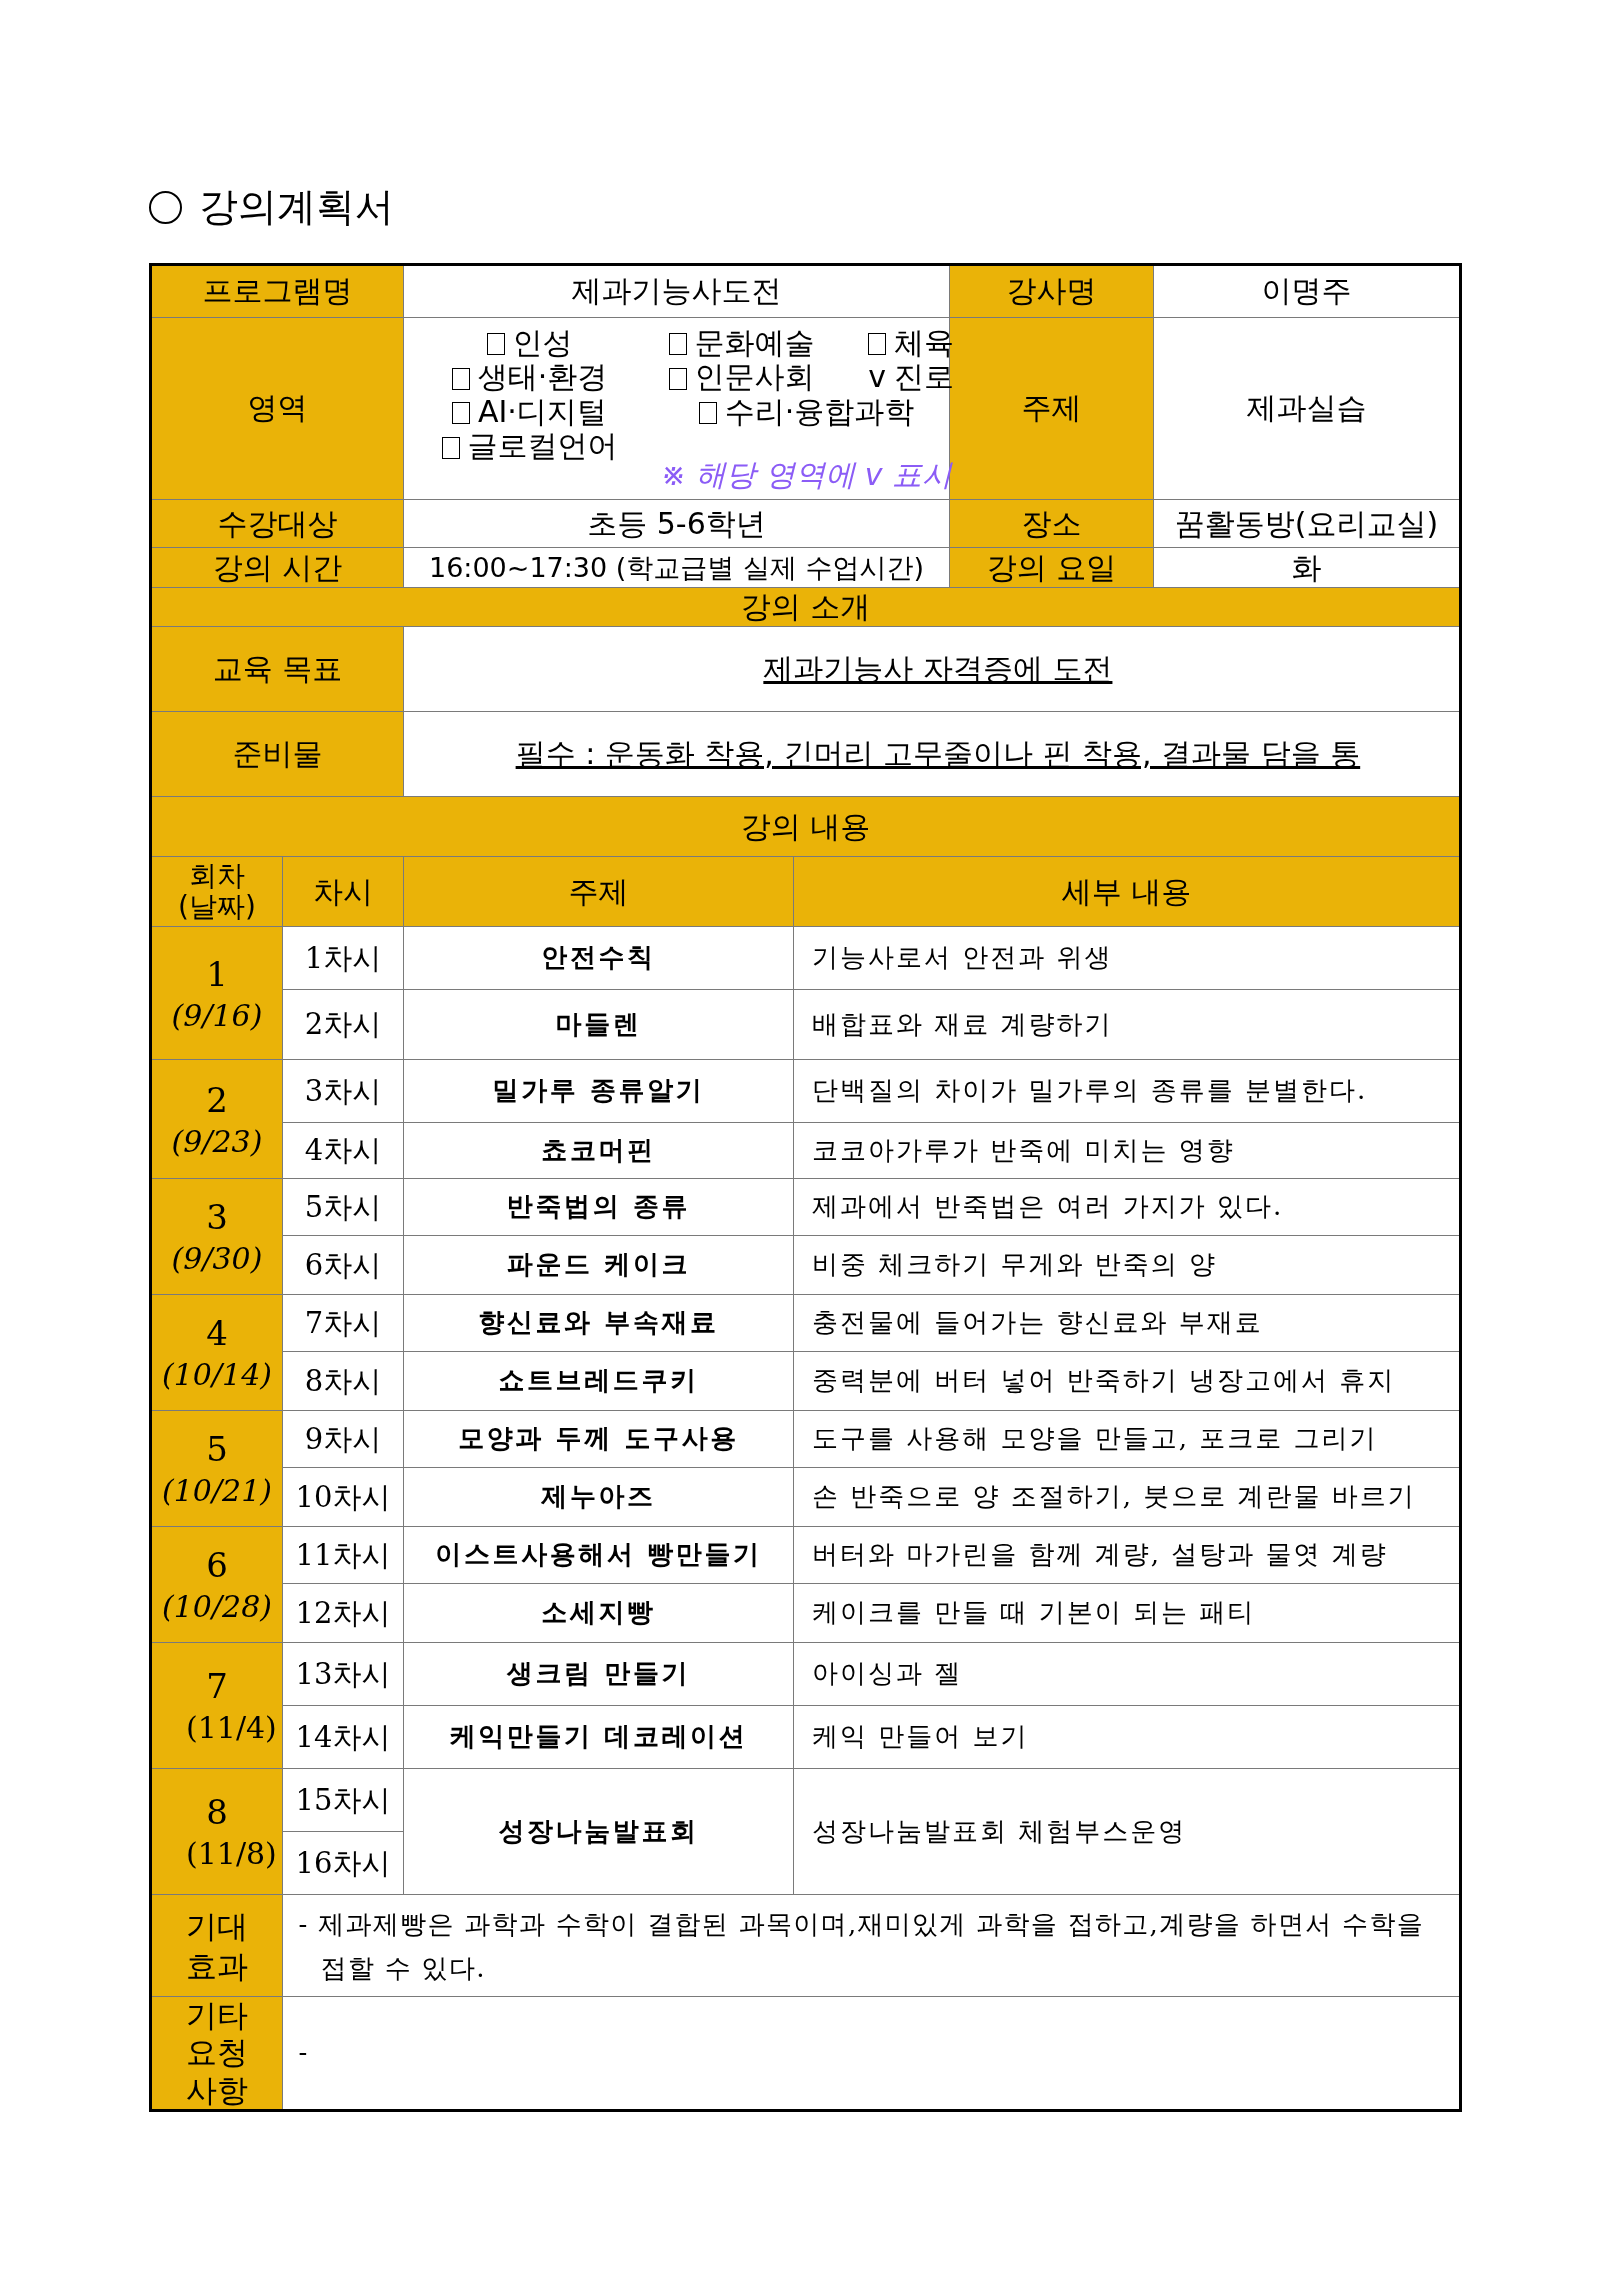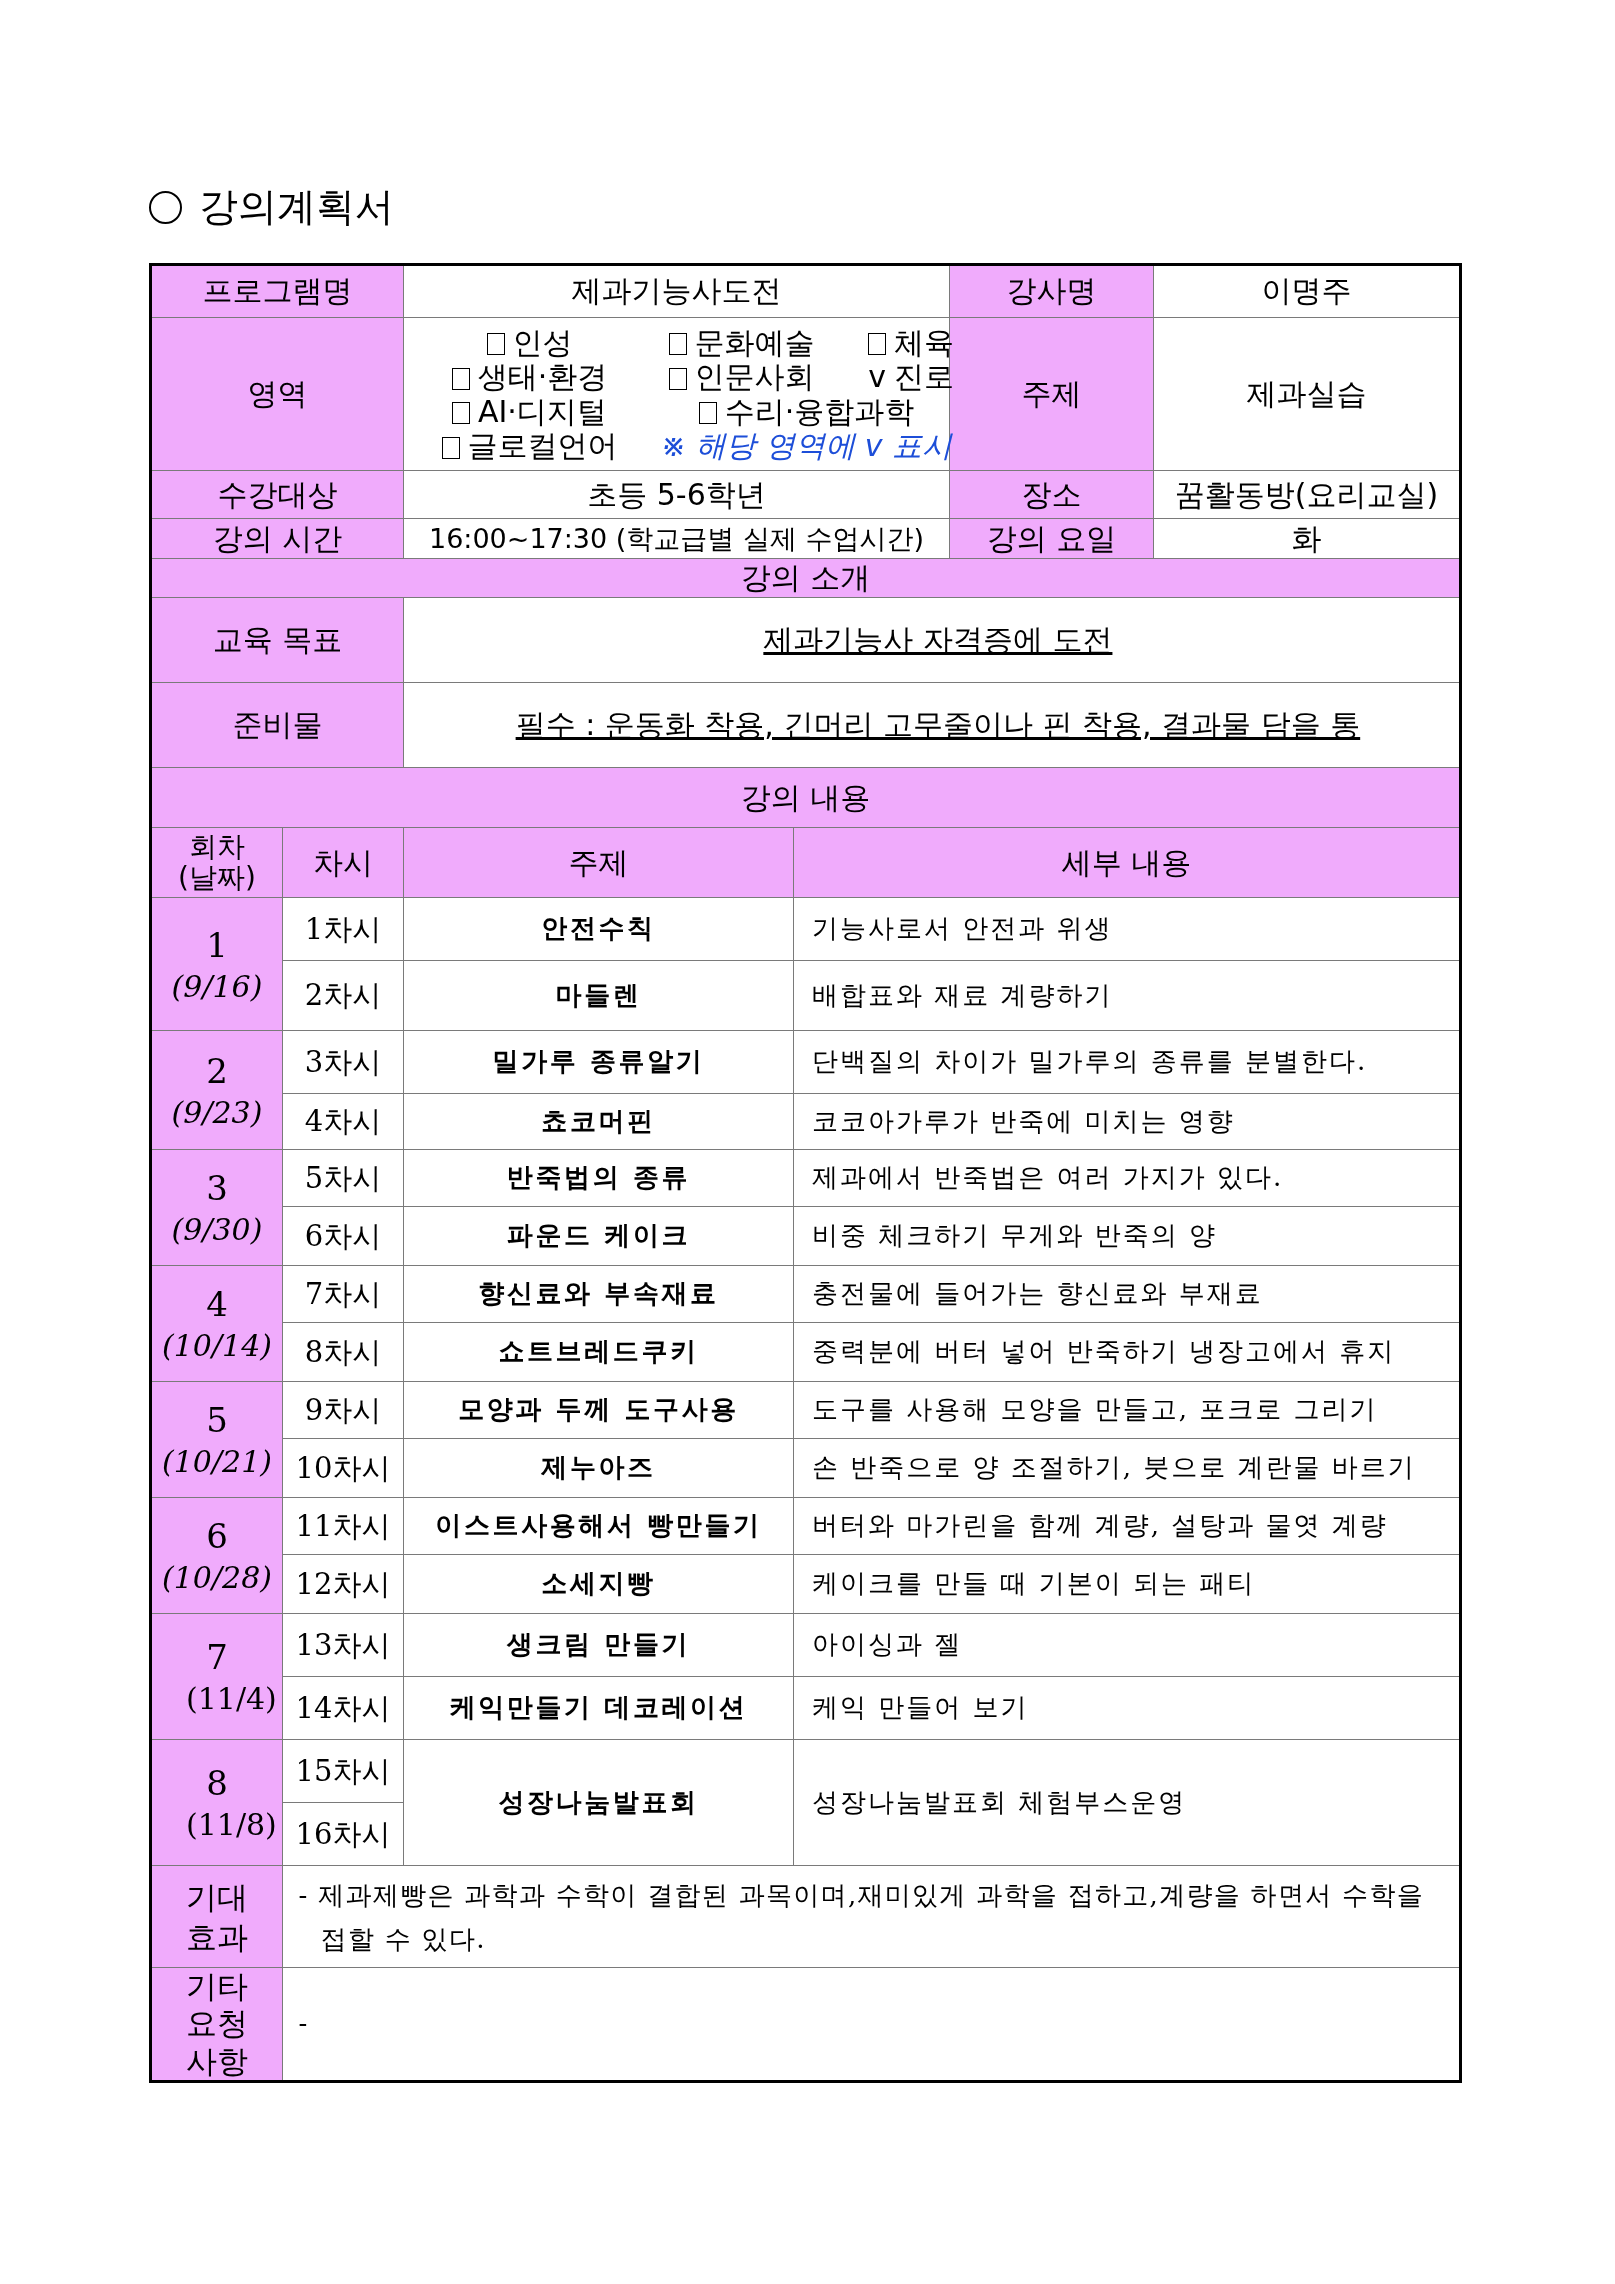--- a/index.html
+++ b/index.html
@@ -18,26 +18,26 @@
     table.plan {
       position: absolute; left: 149px; top: 263px; width: 1310px;
       border-collapse: collapse; table-layout: fixed;
       border: 3.3px solid #000;
       font-family: "DejaVu Sans", sans-serif;
     }
     table.plan td {
       border: 1.3px solid #7a7a7a; text-align: center; vertical-align: middle;
       font-size: 30px; line-height: 1.15; padding: 0 5.2px;
     }
-    .gray { background: #f0abfc; }
+    .gray { background: #eab308; }
     .left { text-align: left; padding-left: 18px !important; text-decoration: underline; }
 
     .area-box { text-align: left; font-size: 29px; line-height: 33px; padding: 7.8px 0 6.5px 18px !important; }
     .area-grid { display: grid; grid-template-columns: 215px 209px 130px; }
-    .note { color: #1d4ed8; font-style: italic; }
+    .note { color: #8b5cf6; font-style: italic; margin-top: 29px; }
     .chk { display: inline-block; width: 18px; height: 22px; border: 1.3px solid #000; vertical-align: -2.6px; margin-right: 7.8px; }
     .chk-v { display: inline-block; width: 18px; margin-right: 7.8px; text-align: center; }
     .sess { font-family: "DejaVu Serif", serif; font-size: 29px !important; }
     .topic { font-weight: bold; font-size: 26px !important; letter-spacing: 2.6px; }
     .detail { font-family: "DejaVu Serif", serif; font-size: 26px !important; letter-spacing: 2px; text-align: left !important; padding-left: 18px !important; }
     .round-num { font-family: "DejaVu Serif", serif; font-size: 34px !important; line-height: 1.3 !important; }
     .round-date { font-style: italic; font-size: 30px; }
     .round-date.upright { font-style: normal; text-align: right; }
     .sidehead { font-size: 31px !important; line-height: 1.3 !important; }
     .effect { font-family: "DejaVu Serif", serif; font-size: 26px !important; line-height: 44px !important; letter-spacing: 1.3px; text-align: left !important; padding: 0 5.2px 0 15.6px !important; }

